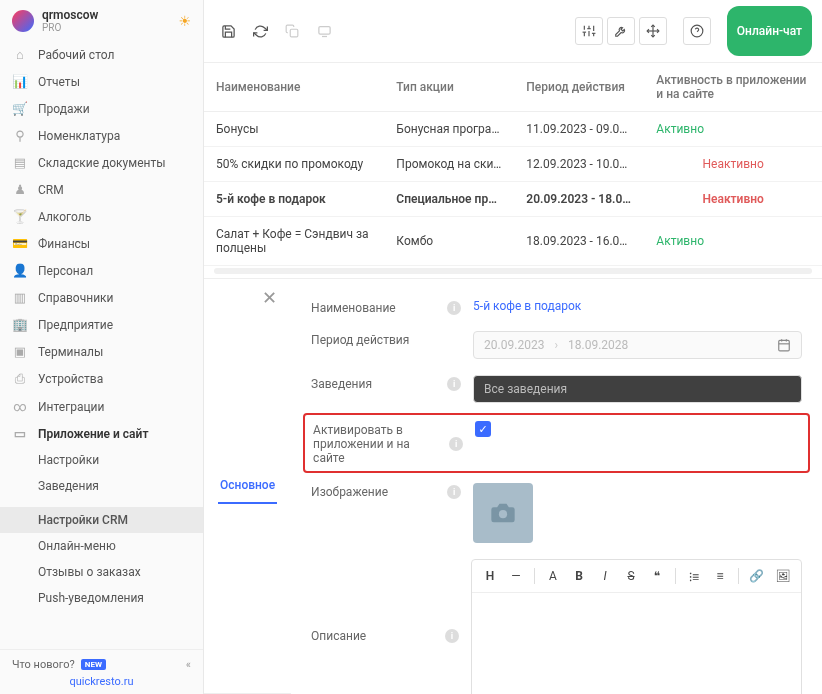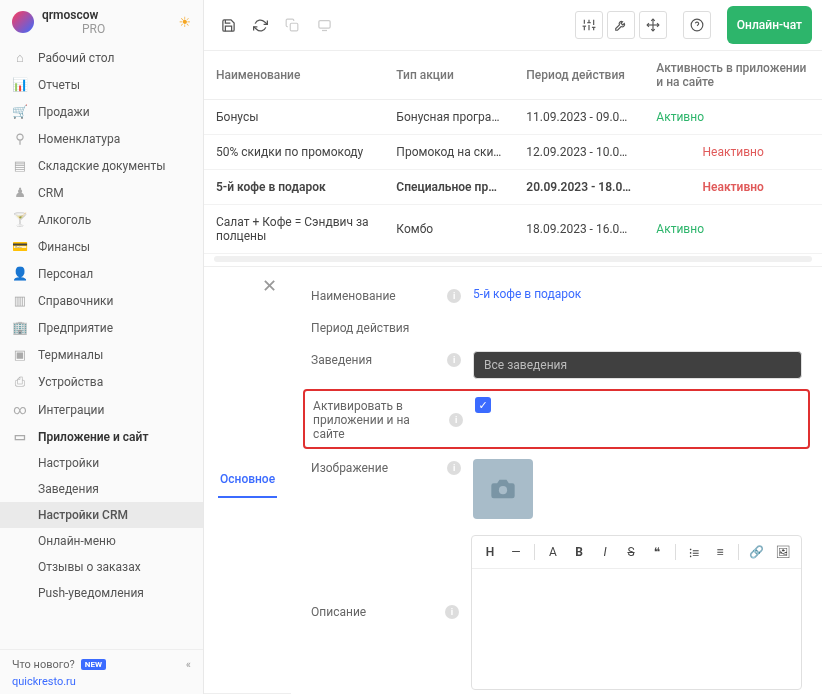--- a/index.html
+++ b/index.html
@@ -5,49 +5,49 @@
 * { box-sizing: border-box; margin: 0; padding: 0; }
 body { font-family: -apple-system, BlinkMacSystemFont, "Segoe UI", Roboto, sans-serif; font-size: 13px; color: #333; background: #fff; width: 822px; height: 694px; overflow: hidden; }
 .app { display: flex; height: 100%; }
 
 
 .sidebar { width: 204px; border-right: 1px solid #e8e8e8; display: flex; flex-direction: column; background: #fafafa; }
 .sb-header { display: flex; align-items: center; padding: 8px 12px; gap: 8px; }
 .logo { width: 22px; height: 22px; border-radius: 50%; background: linear-gradient(135deg, #ff3b5c 0%, #3b6bff 100%); flex-shrink: 0; }
 .brand { flex: 1; }
 .brand-name { font-weight: 600; font-size: 12px; color: #333; }
-.brand-sub { font-size: 12px; color: #999; margin-left: 40px; }
+.brand-sub { font-size: 10px; color: #999; }
 .sun-icon { color: #f5a623; font-size: 14px; }
 .sb-user { display: flex; align-items: center; padding: 8px 12px; gap: 8px; font-size: 12px; }
 .avatar { width: 22px; height: 22px; border-radius: 50%; background: #d8c0a8; display: flex; align-items: center; justify-content: center; font-size: 14px; overflow: hidden; }
 .avatar svg { width: 18px; height: 18px; }
 .sb-user-name { flex: 1; color: #333; }
 .power-icon { color: #999; font-size: 12px; }
 
 .sb-nav { flex: 1; overflow-y: auto; }
 .sb-item { display: flex; align-items: center; padding: 6px 12px; gap: 10px; font-size: 12px; color: #555; cursor: pointer; }
-.sb-item.active { background: #eaeaea; font-weight: 500; }
+.sb-item.active { background: #eaeaea; font-weight: 500; margin-top: 8px; }
 .sb-item.bold { font-weight: 600; color: #333; }
 .sb-item .nav-icon { width: 16px; text-align: center; color: #aaa; font-size: 13px; }
 .sb-sub { padding-left: 38px !important; }
 
 .sb-footer { border-top: 1px solid #eee; padding: 6px 12px; font-size: 11px; }
 .whatsnew { display: flex; align-items: center; gap: 6px; color: #666; padding: 2px 0; text-align: center; }
 .whatsnew .badge { background: #3b6bff; color: #fff; font-size: 8px; padding: 1px 4px; border-radius: 2px; font-weight: 700; }
 .whatsnew .chev { margin-left: auto; color: #999; }
-.site-link { color: #3b6bff; font-size: 11px; padding-top: 2px; }
+.site-link { color: #3b6bff; font-size: 11px; padding-top: 2px; text-align: center; }
 
 
 .main { flex: 1; display: flex; flex-direction: column; overflow: hidden; }
 .toolbar { display: flex; align-items: center; padding: 6px 10px; border-bottom: 1px solid #eee; gap: 4px; }
 .tb-btn { width: 28px; height: 28px; display: flex; align-items: center; justify-content: center; color: #555; cursor: pointer; border-radius: 3px; }
 .tb-btn.light { color: #ccc; }
 .tb-spacer { flex: 1; }
 .tb-btn.boxed { border: 1px solid #ddd; }
-.online-chat { background: #2db56b; color: #fff; padding: 12px 10px; border-radius: 6px; font-size: 12px; font-weight: 500; cursor: pointer; }
+.online-chat { background: #2db56b; color: #fff; padding: 18px 10px; border-radius: 12px; font-size: 12px; font-weight: 500; cursor: pointer; }
 
 
 .table-wrap { overflow: auto; }
 table { width: 100%; border-collapse: collapse; font-size: 12px; }
 th { text-align: left; padding: 10px 12px; border-bottom: 1px solid #eee; color: #777; font-weight: 500; }
 td { padding: 10px 12px; border-bottom: 1px solid #f2f2f2; color: #444; }
 tr.selected td { font-weight: 600; }
 .status-active { color: #2db56b; }
 .status-inactive { color: #e05a5a; text-align: center; }
 .truncate { max-width: 130px; overflow: hidden; text-overflow: ellipsis; white-space: nowrap; }
@@ -317,20 +317,35 @@
             <span class="form-label-text">Наименование</span>
             <span class="info-icon">i</span>
           </div>
           <div class="form-value link-val">5-й кофе в подарок</div>
         </div>
 
         <div class="form-row">
           <div class="form-label">
             <span class="form-label-text">Период действия</span>
           </div>
+          <div class="form-value">
+            <div class="date-range-input">
+              <span>20.09.2023</span>
+              <span class="sep">›</span>
+              <span>18.09.2028</span>
+              <span class="cal">
+                <svg width="14" height="14" viewBox="0 0 24 24" fill="none" stroke="#888" stroke-width="2">
+                    <rect x="3" y="4" width="18" height="18" rx="2"></rect>
+                    <line x1="16" y1="2" x2="16" y2="6"></line>
+                    <line x1="8" y1="2" x2="8" y2="6"></line>
+                    <line x1="3" y1="10" x2="21" y2="10"></line>
+                  </svg>
+              </span>
+            </div>
+          </div>
         </div>
 
         <div class="form-row">
           <div class="form-label">
             <span class="form-label-text">Заведения</span>
             <span class="info-icon">i</span>
           </div>
           <div class="form-value">
             <div class="venues-input">Все заведения</div>
           </div>

